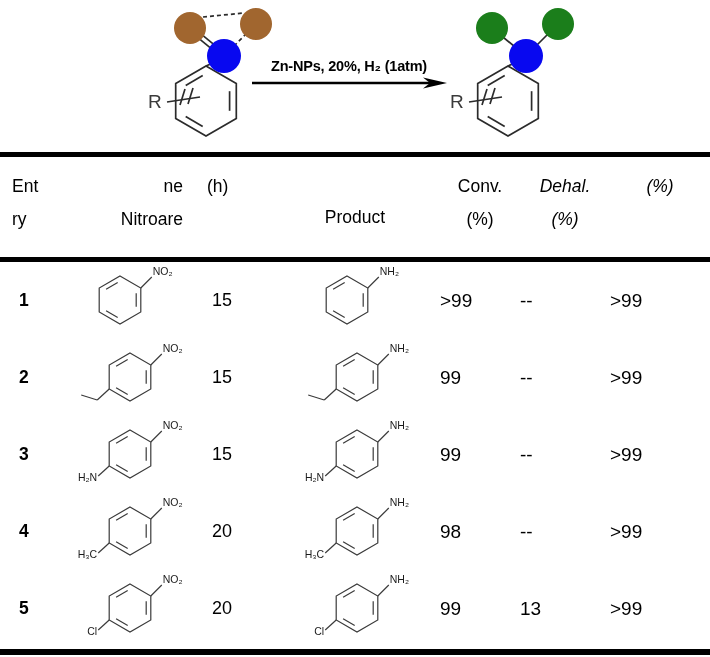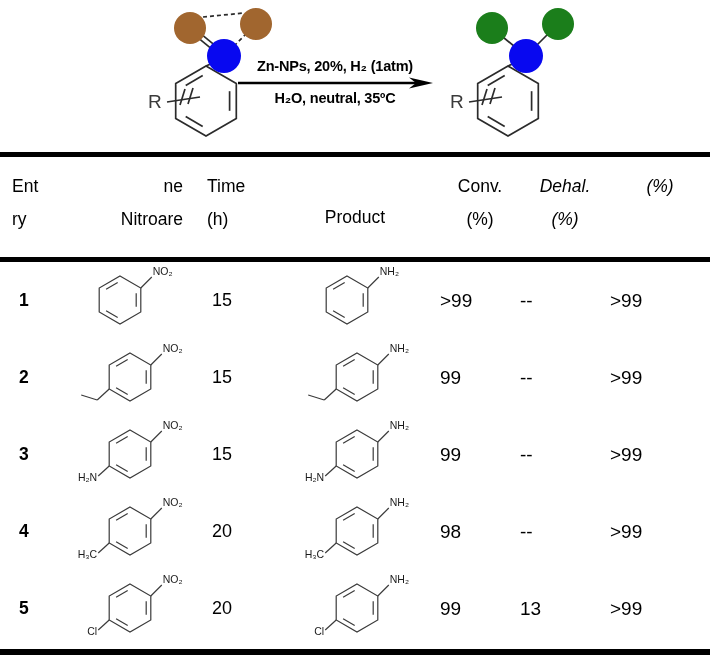--- a/index.html
+++ b/index.html
@@ -5,21 +5,21 @@
   html,body{margin:0;padding:0;}
   body{
     width:710px;height:657px;background:#ffffff;position:relative;overflow:hidden;
     font-family:"Liberation Sans", sans-serif;color:#000;
   }
   .canvas{position:absolute;inset:0;background:#fff;}
   
   .scheme{position:absolute;top:0;left:0;width:710px;height:150px;}
   .mol{position:absolute;top:2px;left:140px;width:135px;height:142px;}
   .mol.right{left:442px;}
-  .arrow-block{position:absolute;left:237px;top:57px;width:196px;text-align:center;}
+  .arrow-block{position:absolute;left:251px;top:57px;width:196px;text-align:center;}
   .cond{font-weight:bold;font-size:14.5px;line-height:18px;white-space:nowrap;letter-spacing:-0.2px;}
   .arrow-svg{display:block;margin:0;}
   .arrow-svg line{stroke:#000;stroke-width:2.4;}
   .arrow-svg polygon{fill:#000;}
   
   .bond{stroke:#3a3a3a;stroke-width:1.2;fill:none;}
   .ring{fill:none;stroke:#3a3a3a;stroke-width:1.2;}
   .alabel{font-size:10.5px;fill:#1a1a1a;font-family:"Liberation Sans",sans-serif;}
   .bond2{stroke:#2b2b2b;stroke-width:1.7;fill:none;}
   .ring2{fill:none;stroke:#2b2b2b;stroke-width:1.7;}
@@ -77,21 +77,20 @@
           <circle cx="50" cy="26" r="16" fill="#a1662f"></circle>
           <circle cx="116" cy="22" r="16" fill="#a1662f"></circle>
           <circle cx="84" cy="54" r="17" fill="#0808f0"></circle>
         </svg></div>
     <div class="arrow-block">
       <div class="cond">Zn-NPs, 20%, H₂ (1atm)</div>
       <svg class="arrow-svg" width="196" height="14" viewBox="0 0 196 14">
         <line x1="1" y1="8" x2="183" y2="8"></line>
         <polygon points="172,2.5 196,8 172,13.5 179,8"></polygon>
       </svg>
-      <div class="cond">H₂O, neutral, 35ºC</div>
     </div>
     <div class="mol right" id="product-mol"><svg width="135" height="142" viewBox="0 0 135 142">
           <text x="8" y="106" class="rtxt">R</text>
           <line x1="27" y1="100" x2="60" y2="95" class="bond2"></line>
           <line x1="45" y1="87" x2="40" y2="103" class="bond2"></line>
           <line x1="53" y1="86" x2="48" y2="102" class="bond2"></line>
           <polygon points="66.0,64.0 96.3,81.5 96.3,116.5 66.0,134.0 35.7,116.5 35.7,81.5" class="ring2"></polygon>
           <line x1="89.6" y1="89.2" x2="89.6" y2="108.8" class="bond2"></line>
           <line x1="62.7" y1="124.4" x2="45.7" y2="114.6" class="bond2"></line>
           <line x1="45.7" y1="83.4" x2="62.7" y2="73.6" class="bond2"></line>
@@ -108,21 +107,20 @@
   <div class="thead" id="thead">
       <div class="hcell left">
         <div class="hline">Ent</div>
         <div class="hline">ry</div>
       </div>
       <div class="hcell right">
         <div class="hline">ne</div>
         <div class="hline">Nitroare</div>
       </div>
       <div class="hcell left">
-        <div class="hline">Time</div>
         <div class="hline">(h)</div>
       </div>
       <div class="hcell center single">
         <div class="hline">Product</div>
       </div>
       <div class="hcell center">
         <div class="hline">Conv.</div>
         <div class="hline">(%)</div>
       </div>
       <div class="hcell center italic">

